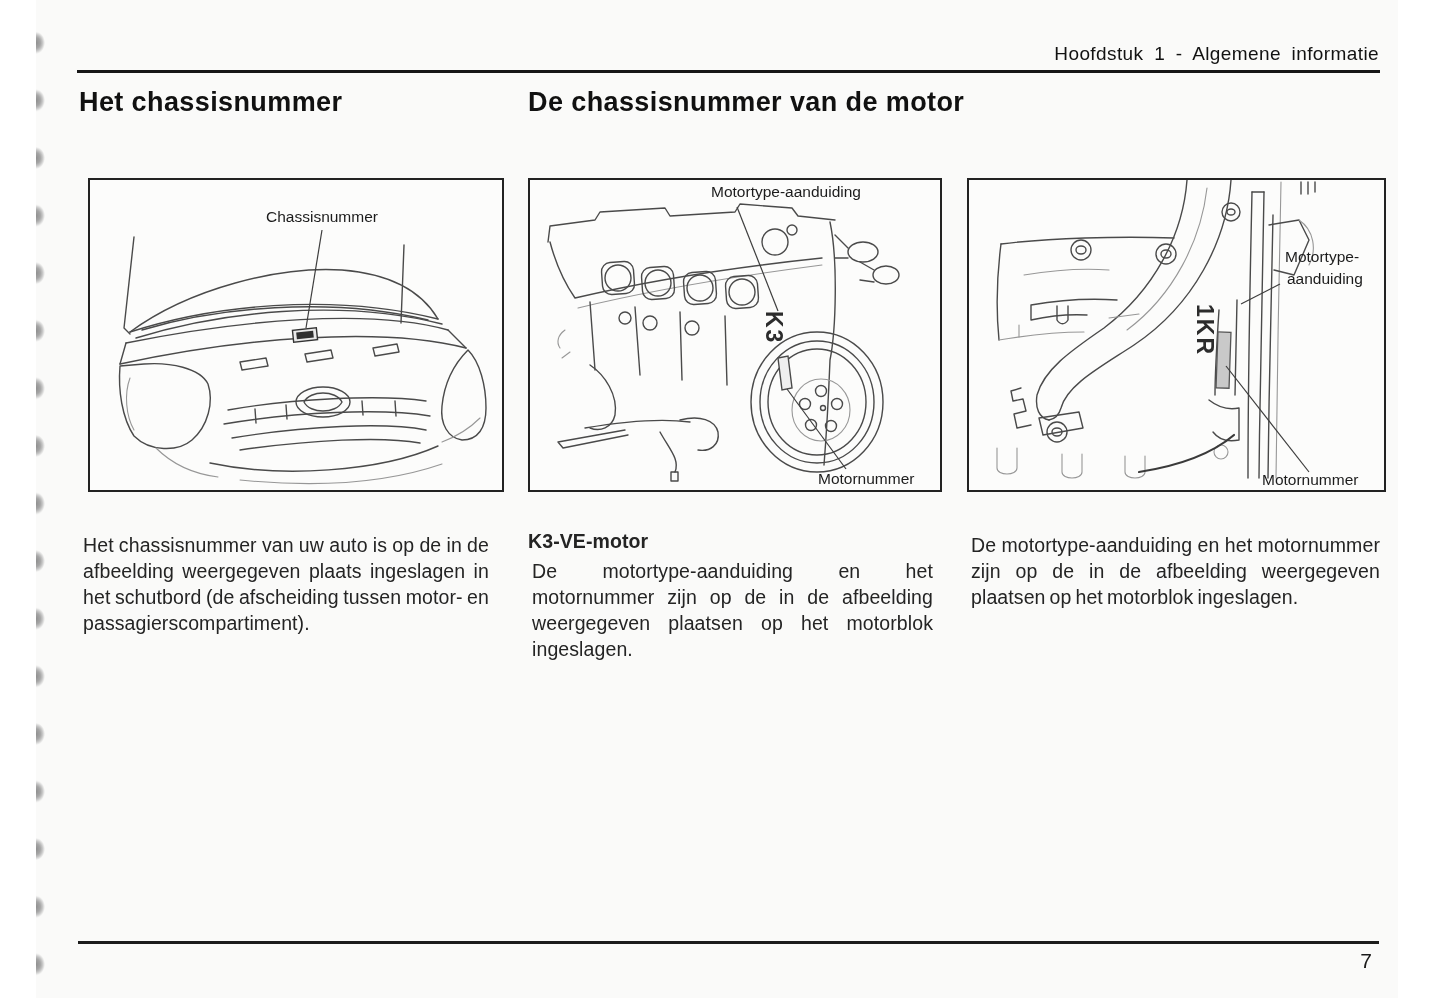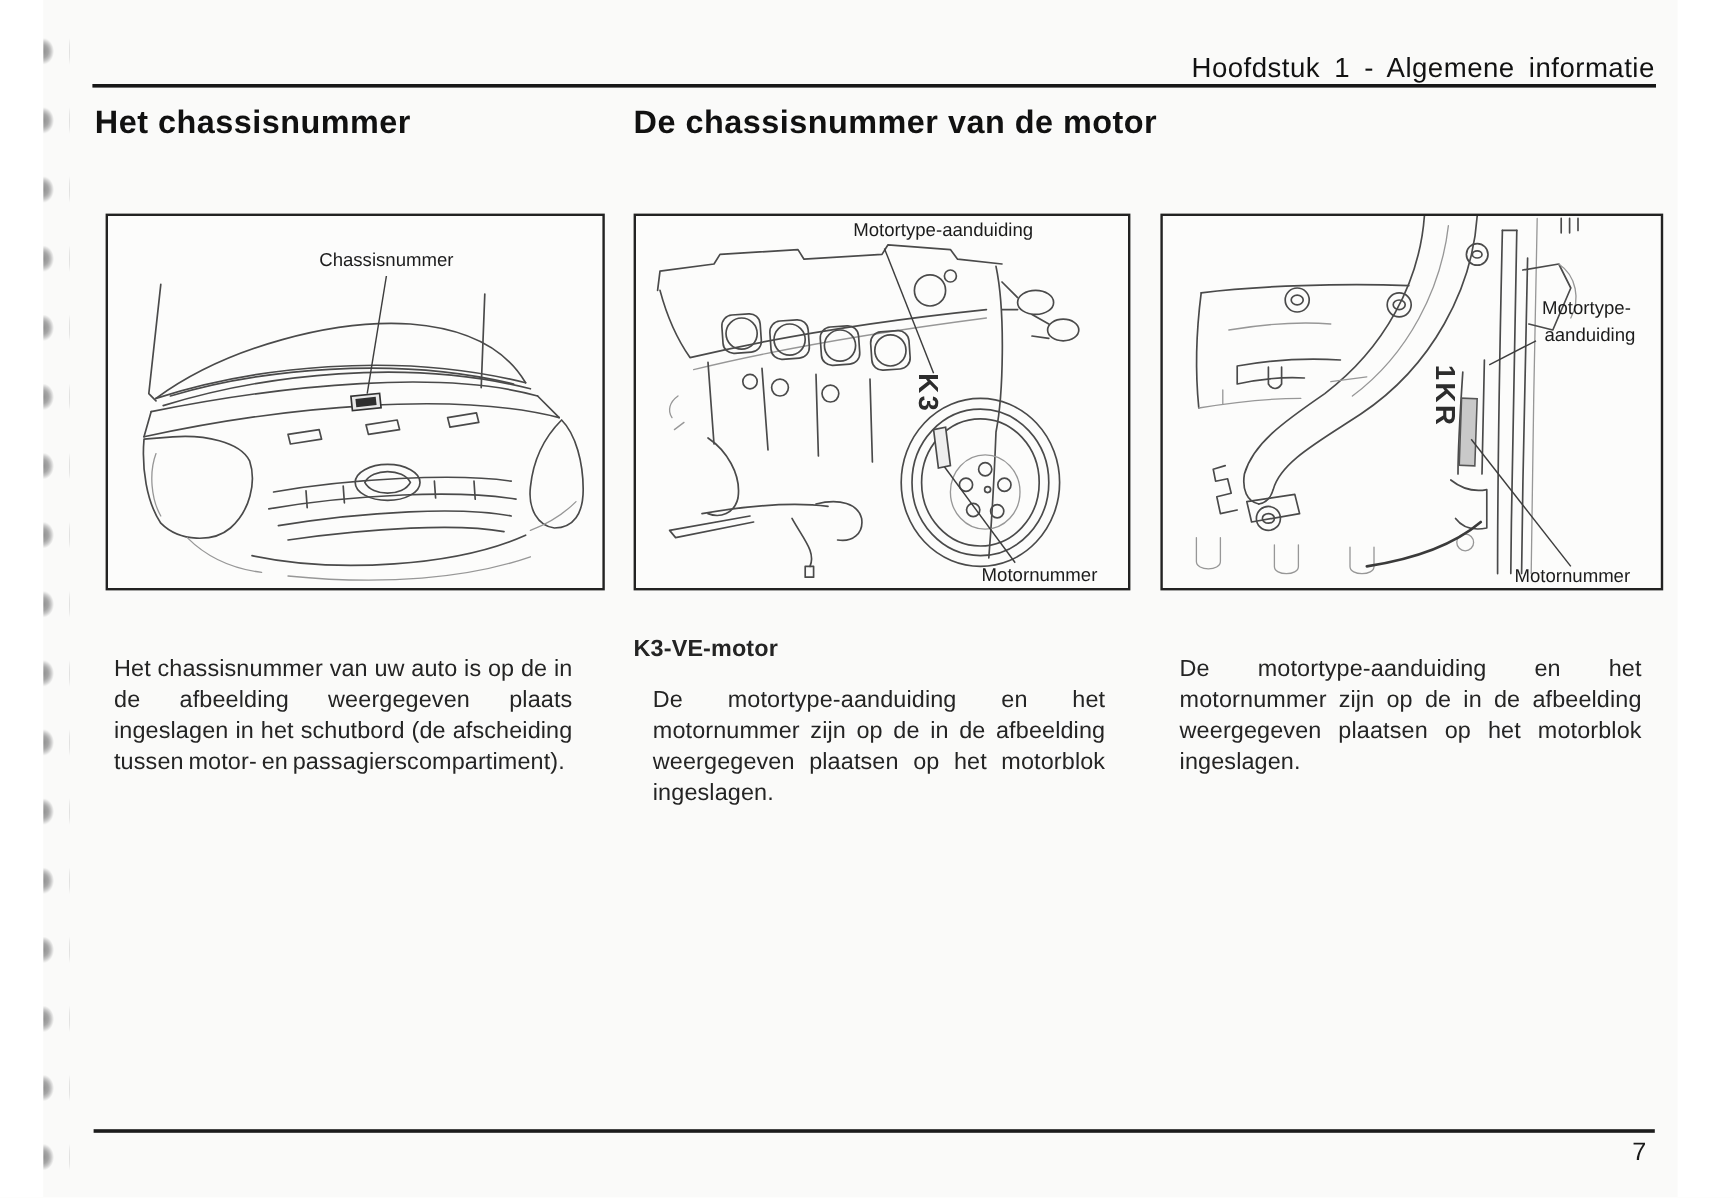--- a/index.html
+++ b/index.html
@@ -13,21 +13,21 @@
   .edge-right{position:absolute;left:1398px;top:0;width:47px;height:100%;background:#ffffff;}
   .binding{
     position:absolute;left:36px;top:0;width:22px;height:100%;
     background-image:radial-gradient(9px 11px at 0% 50%, #8f8f8f 0%, #a5a5a5 48%, #c6c6c6 72%, rgba(205,205,205,0) 100%);
     background-size:22px 57.6px;
     background-position:0 14px;
     background-repeat:repeat-y;
   }
   .chapter-header{
     position:absolute;top:43px;right:66px;
-    font-size:23px;letter-spacing:.4px;word-spacing:5px;color:#121212;white-space:nowrap;
+    font-size:19px;letter-spacing:.4px;word-spacing:5px;color:#121212;white-space:nowrap;
   }
   .rule-top{position:absolute;left:77px;top:70px;width:1303px;height:3px;background:#171717;}
   .rule-bottom{position:absolute;left:78px;top:941px;width:1301px;height:2.5px;background:#1c1c1c;}
   .section-title{
     position:absolute;top:87px;font-size:27px;font-weight:bold;letter-spacing:.4px;color:#111;white-space:nowrap;
   }
   #title-left{left:79px;}
   #title-mid{left:528px;}
   .figure{
     position:absolute;top:178px;height:310px;background:#fcfcfb;border:2.2px solid #222;box-sizing:content-box;
@@ -39,21 +39,21 @@
   .ln{fill:none;stroke:#4a4a4a;stroke-width:1.4;stroke-linecap:round;stroke-linejoin:round;}
   .lnf{fill:none;stroke:#979797;stroke-width:1.1;stroke-linecap:round;stroke-linejoin:round;}
   .lnb{fill:none;stroke:#3a3a3a;stroke-width:2.2;stroke-linecap:round;stroke-linejoin:round;}
   .ldr{fill:none;stroke:#3d3d3d;stroke-width:1.2;}
   .fig-label{font-size:15.5px;fill:#1c1c1c;}
   .engine-code{font-size:23px;font-weight:bold;letter-spacing:2px;fill:#2c2c2c;}
   .col{
     position:absolute;top:529px;font-size:19.5px;line-height:25.9px;color:#242424;
     text-align:justify;letter-spacing:.1px;
   }
-  .col p{margin:16px;word-spacing:-1.5px;}
+  .col p{margin:4px;word-spacing:-1.5px;}
   #col-left{left:79px;width:414px;}
   #col-mid{left:528px;width:409px;}
   #col-right{left:967px;width:417px;}
   .subtitle{font-weight:bold;word-spacing:0;}
   .pagenum{position:absolute;left:1352px;top:949px;width:28px;text-align:center;font-size:21px;color:#1a1a1a;}
 </style>
 </head>
 <body>
 
 <div class="page">

